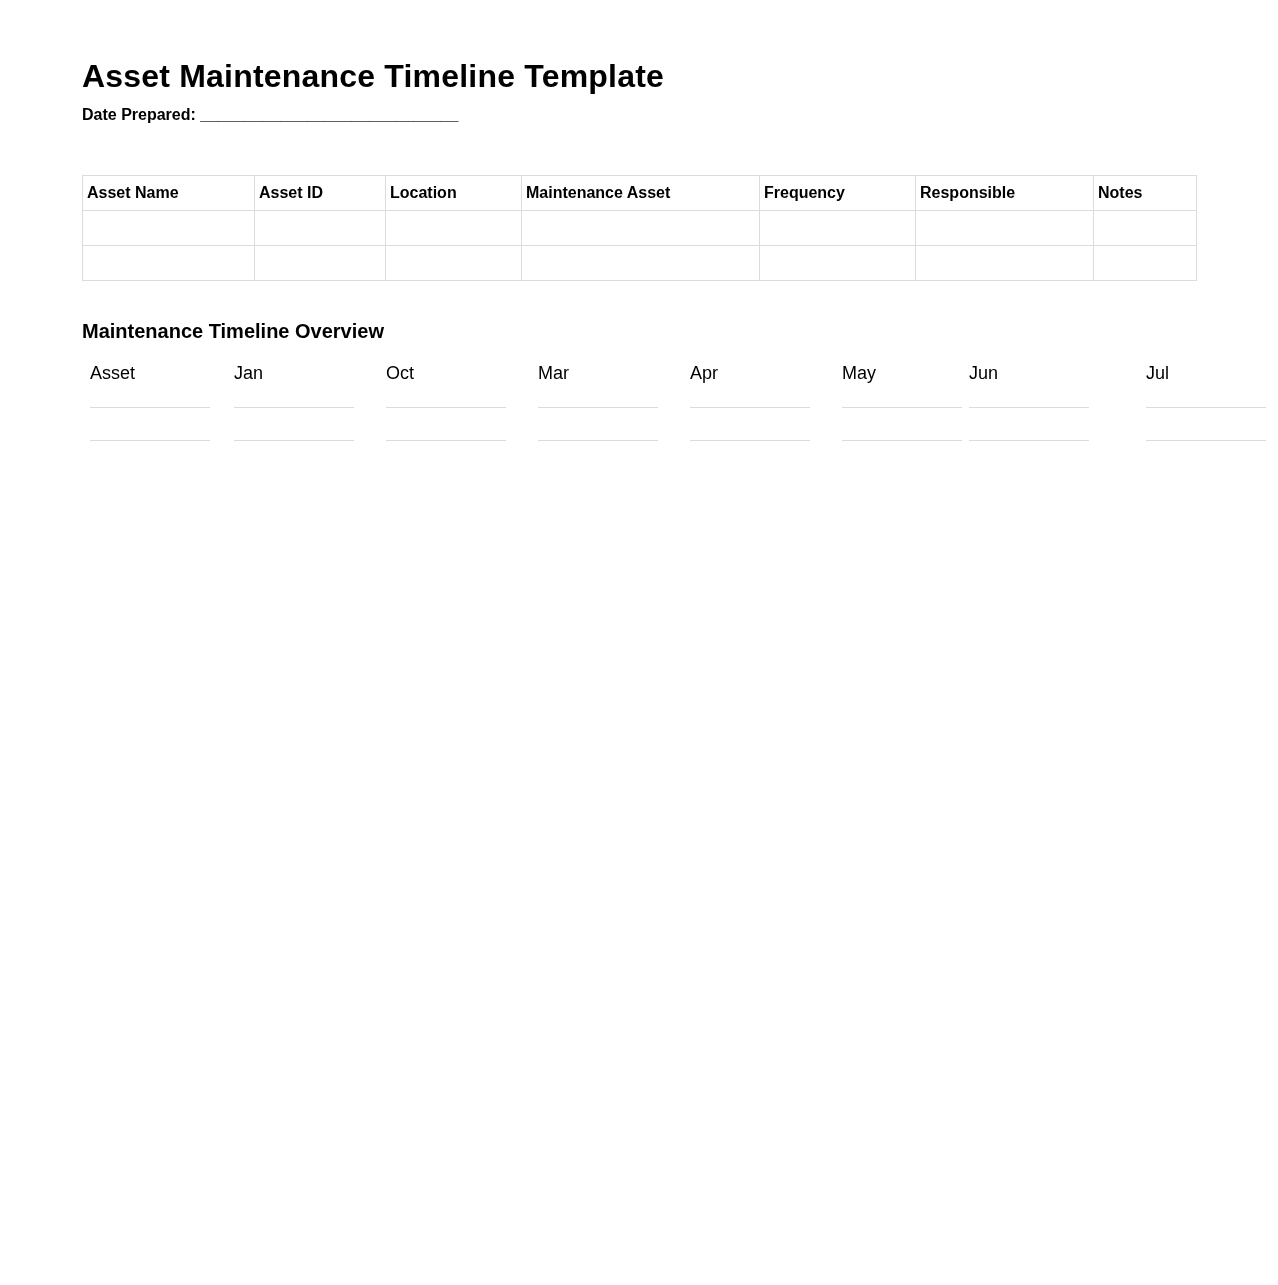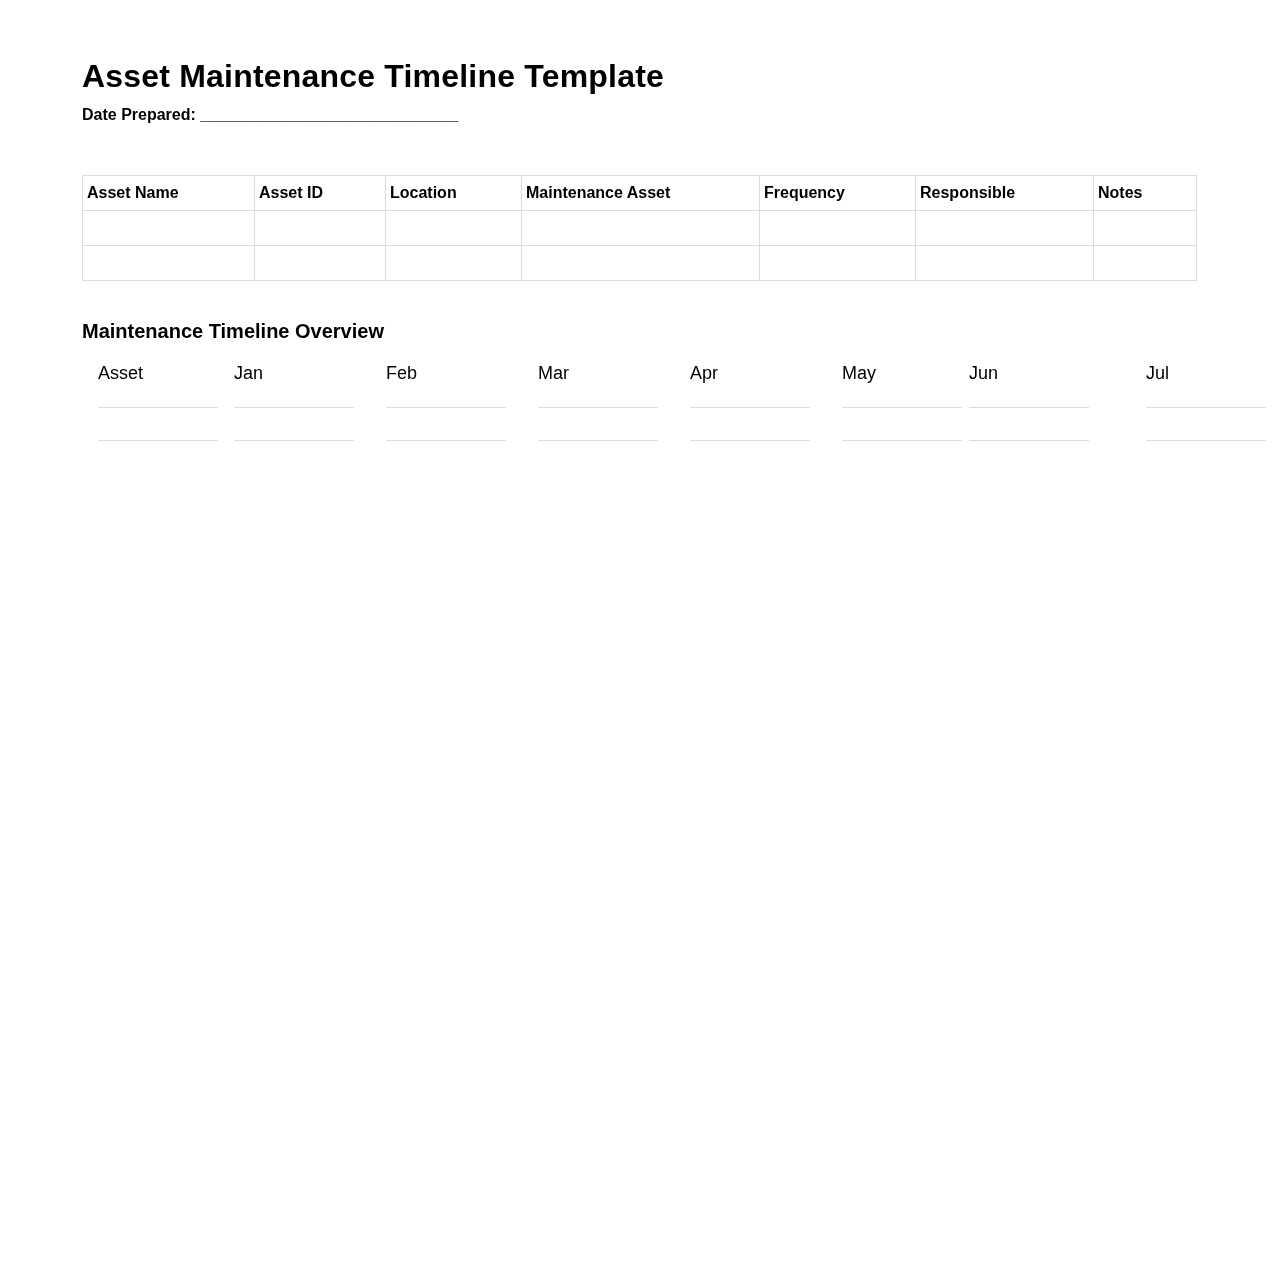--- a/index.html
+++ b/index.html
@@ -85,32 +85,32 @@
         <td></td>
         <td></td>
         <td></td>
       </tr>
     </tbody>
   </table>
 
   <div class="section-title">Maintenance Timeline Overview</div>
 
   <div class="timeline">
-    <div class="tl-col" style="left:16px">
+    <div class="tl-col" style="left:8px">
       <div class="tl-head">Asset</div>
       <div class="tl-cell first"></div>
       <div class="tl-cell"></div>
     </div>
     <div class="tl-col" style="left:152px">
       <div class="tl-head">Jan</div>
       <div class="tl-cell first"></div>
       <div class="tl-cell"></div>
     </div>
     <div class="tl-col" style="left:304px">
-      <div class="tl-head">Feb</div>
+      <div class="tl-head">Oct</div>
       <div class="tl-cell first"></div>
       <div class="tl-cell"></div>
     </div>
     <div class="tl-col" style="left:456px">
       <div class="tl-head">Mar</div>
       <div class="tl-cell first"></div>
       <div class="tl-cell"></div>
     </div>
     <div class="tl-col" style="left:608px">
       <div class="tl-head">Apr</div>

